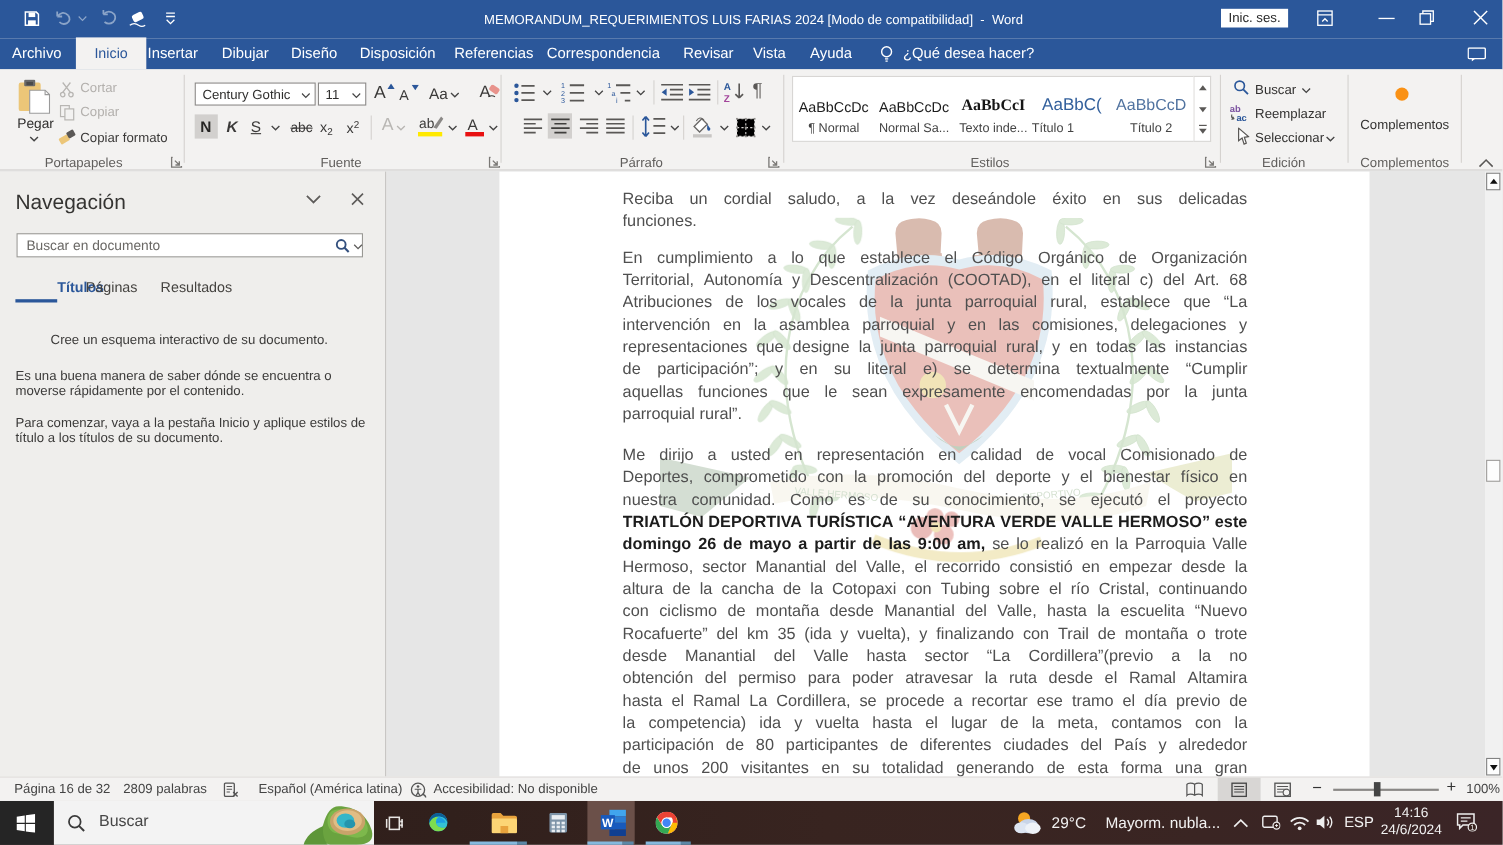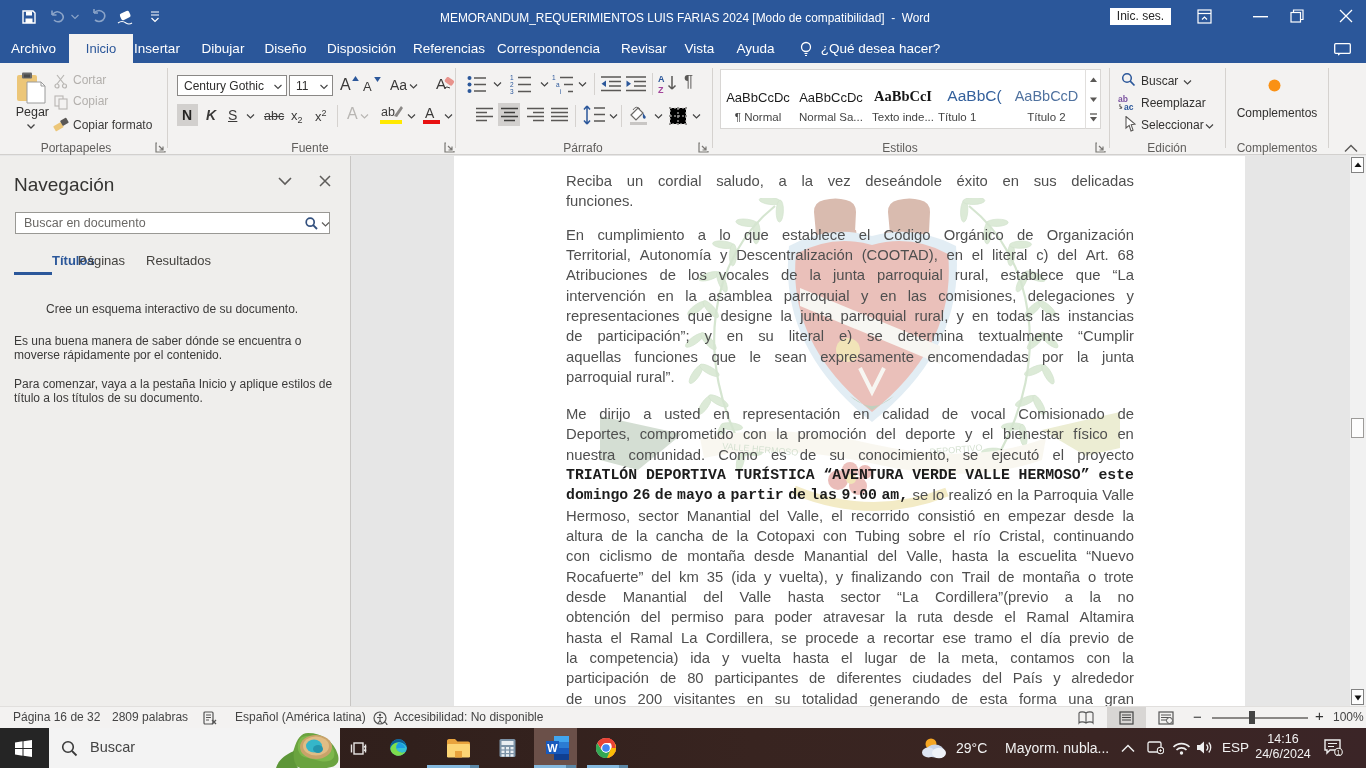--- a/index.html
+++ b/index.html
@@ -26,21 +26,21 @@
   .combo { position:absolute; background:#fff; border:1px solid #8a8886; font-size:12px; color:#2f2e2d; }
 
   
   #docarea { position:absolute; left:0; top:156px; width:1366px; height:550px; background:#e6e6e6; }
   #page { position:absolute; left:454px; top:0px; width:791px; height:550px; background:#fff; overflow:hidden; }
   .para { position:absolute; left:112px; width:568px; }
   #para1 { top:14.7px; } #para2 { top:68.7px; } #para3 { top:247.9px; }
   .dline { height:20.35px; font-size:14.8px; color:#4f4f4f; line-height:20.35px; white-space:nowrap; }
   .dj { display:flex; justify-content:space-between; }
   .dlast { }
-  .bb { font-weight:bold; color:#1c1c1c;font-family:Liberation Mono, monospace; }
+  .bb { font-weight:bold; color:#1c1c1c; }
 
   
   #navpane { position:absolute; left:0; top:156px; width:351px; height:550px; background:#efeeec; border-right:1px solid #c8c6c4; }
 
   
   #vscroll { position:absolute; left:1350px; top:0px; width:16px; height:550px; background:#f1f1f1; }
 
   
   #statusbar { position:absolute; left:0; top:706px; width:1366px; height:22px; background:#f3f2f1; border-top:1px solid #e1dfdd; font-size:12px; color:#444; }
   .sitem { position:absolute; top:3px; white-space:nowrap; }

